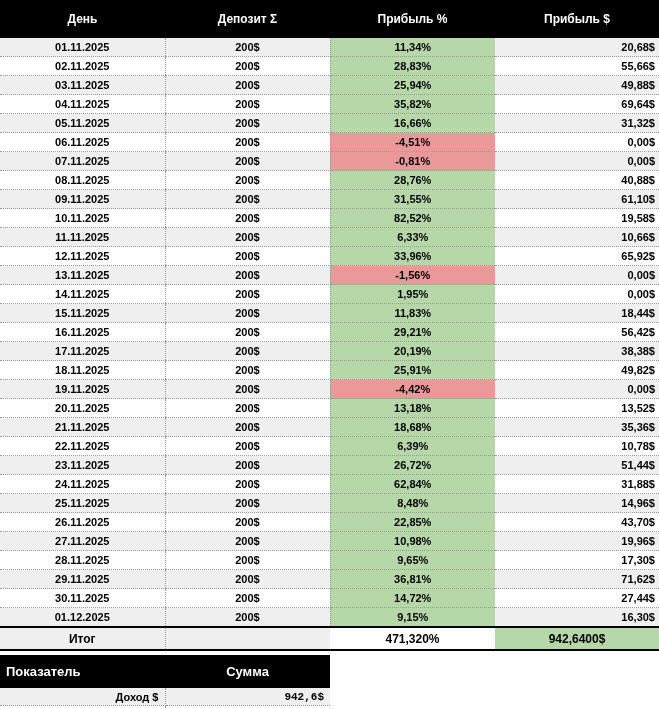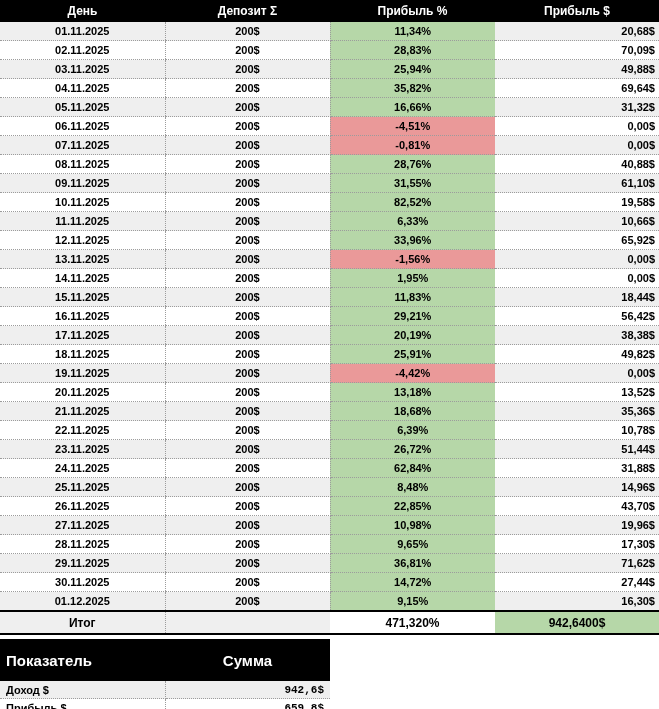--- a/index.html
+++ b/index.html
@@ -31,21 +31,21 @@
   table.main col.c-dep    { width: 165px; }
   table.main col.c-pct    { width: 165px; }
   table.main col.c-usd    { width: 164px; }
 
   table.main thead th {
     background: #000000;
     color: #ffffff;
     font-weight: bold;
     font-size: 12px;
     text-align: center;
-    height: 22px;
+    height: 38px;
     padding: 0;
     border: none;
   }
   table.main tbody td {
     height: 18px;
     padding: 0 6px;
     font-size: 11px;
     font-weight: bold;
     border-bottom: 1px dotted #9c9c9c;
     white-space: nowrap;
@@ -106,39 +106,39 @@
   table.summary {
     width: 330px;
   }
   table.summary col.s-name { width: 165px; }
   table.summary col.s-val  { width: 165px; }
 
   table.summary thead th {
     background: #000000;
     color: #ffffff;
     font-weight: bold;
-    font-size: 15px;
-    height: 18px;
-    padding: 12px 6px;
+    font-size: 13px;
+    height: 33px;
+    padding: 0 6px;
     text-align: left;
     border: none;
   }
   table.summary thead th.val {
     text-align: center;
   }
   table.summary tbody td {
     height: 17px;
     font-size: 11px;
     font-weight: bold;
     padding: 0 6px;
     border-bottom: 1px dotted #9c9c9c;
     white-space: nowrap;
   }
   table.summary tbody td.name {
-    text-align: left;
+    text-align: right;
     border-right: 1px dotted #9c9c9c;
   }
   table.summary tbody td.val {
     text-align: right;
     font-family: Liberation Mono, monospace;
   }
   table.summary tbody tr.alt td { background: #efefef; }
   table.summary tbody tr.norm td { background: #ffffff; }
 </style>
 </head>
@@ -165,21 +165,21 @@
         <tr class="alt">
           <td class="day">01.11.2025</td>
           <td class="dep">200$</td>
           <td class="pct pos">11,34%</td>
           <td class="usd">20,68$</td>
         </tr>
         <tr class="norm">
           <td class="day">02.11.2025</td>
           <td class="dep">200$</td>
           <td class="pct pos">28,83%</td>
-          <td class="usd">70,09$</td>
+          <td class="usd">55,66$</td>
         </tr>
         <tr class="alt">
           <td class="day">03.11.2025</td>
           <td class="dep">200$</td>
           <td class="pct pos">25,94%</td>
           <td class="usd">49,88$</td>
         </tr>
         <tr class="norm">
           <td class="day">04.11.2025</td>
           <td class="dep">200$</td>

